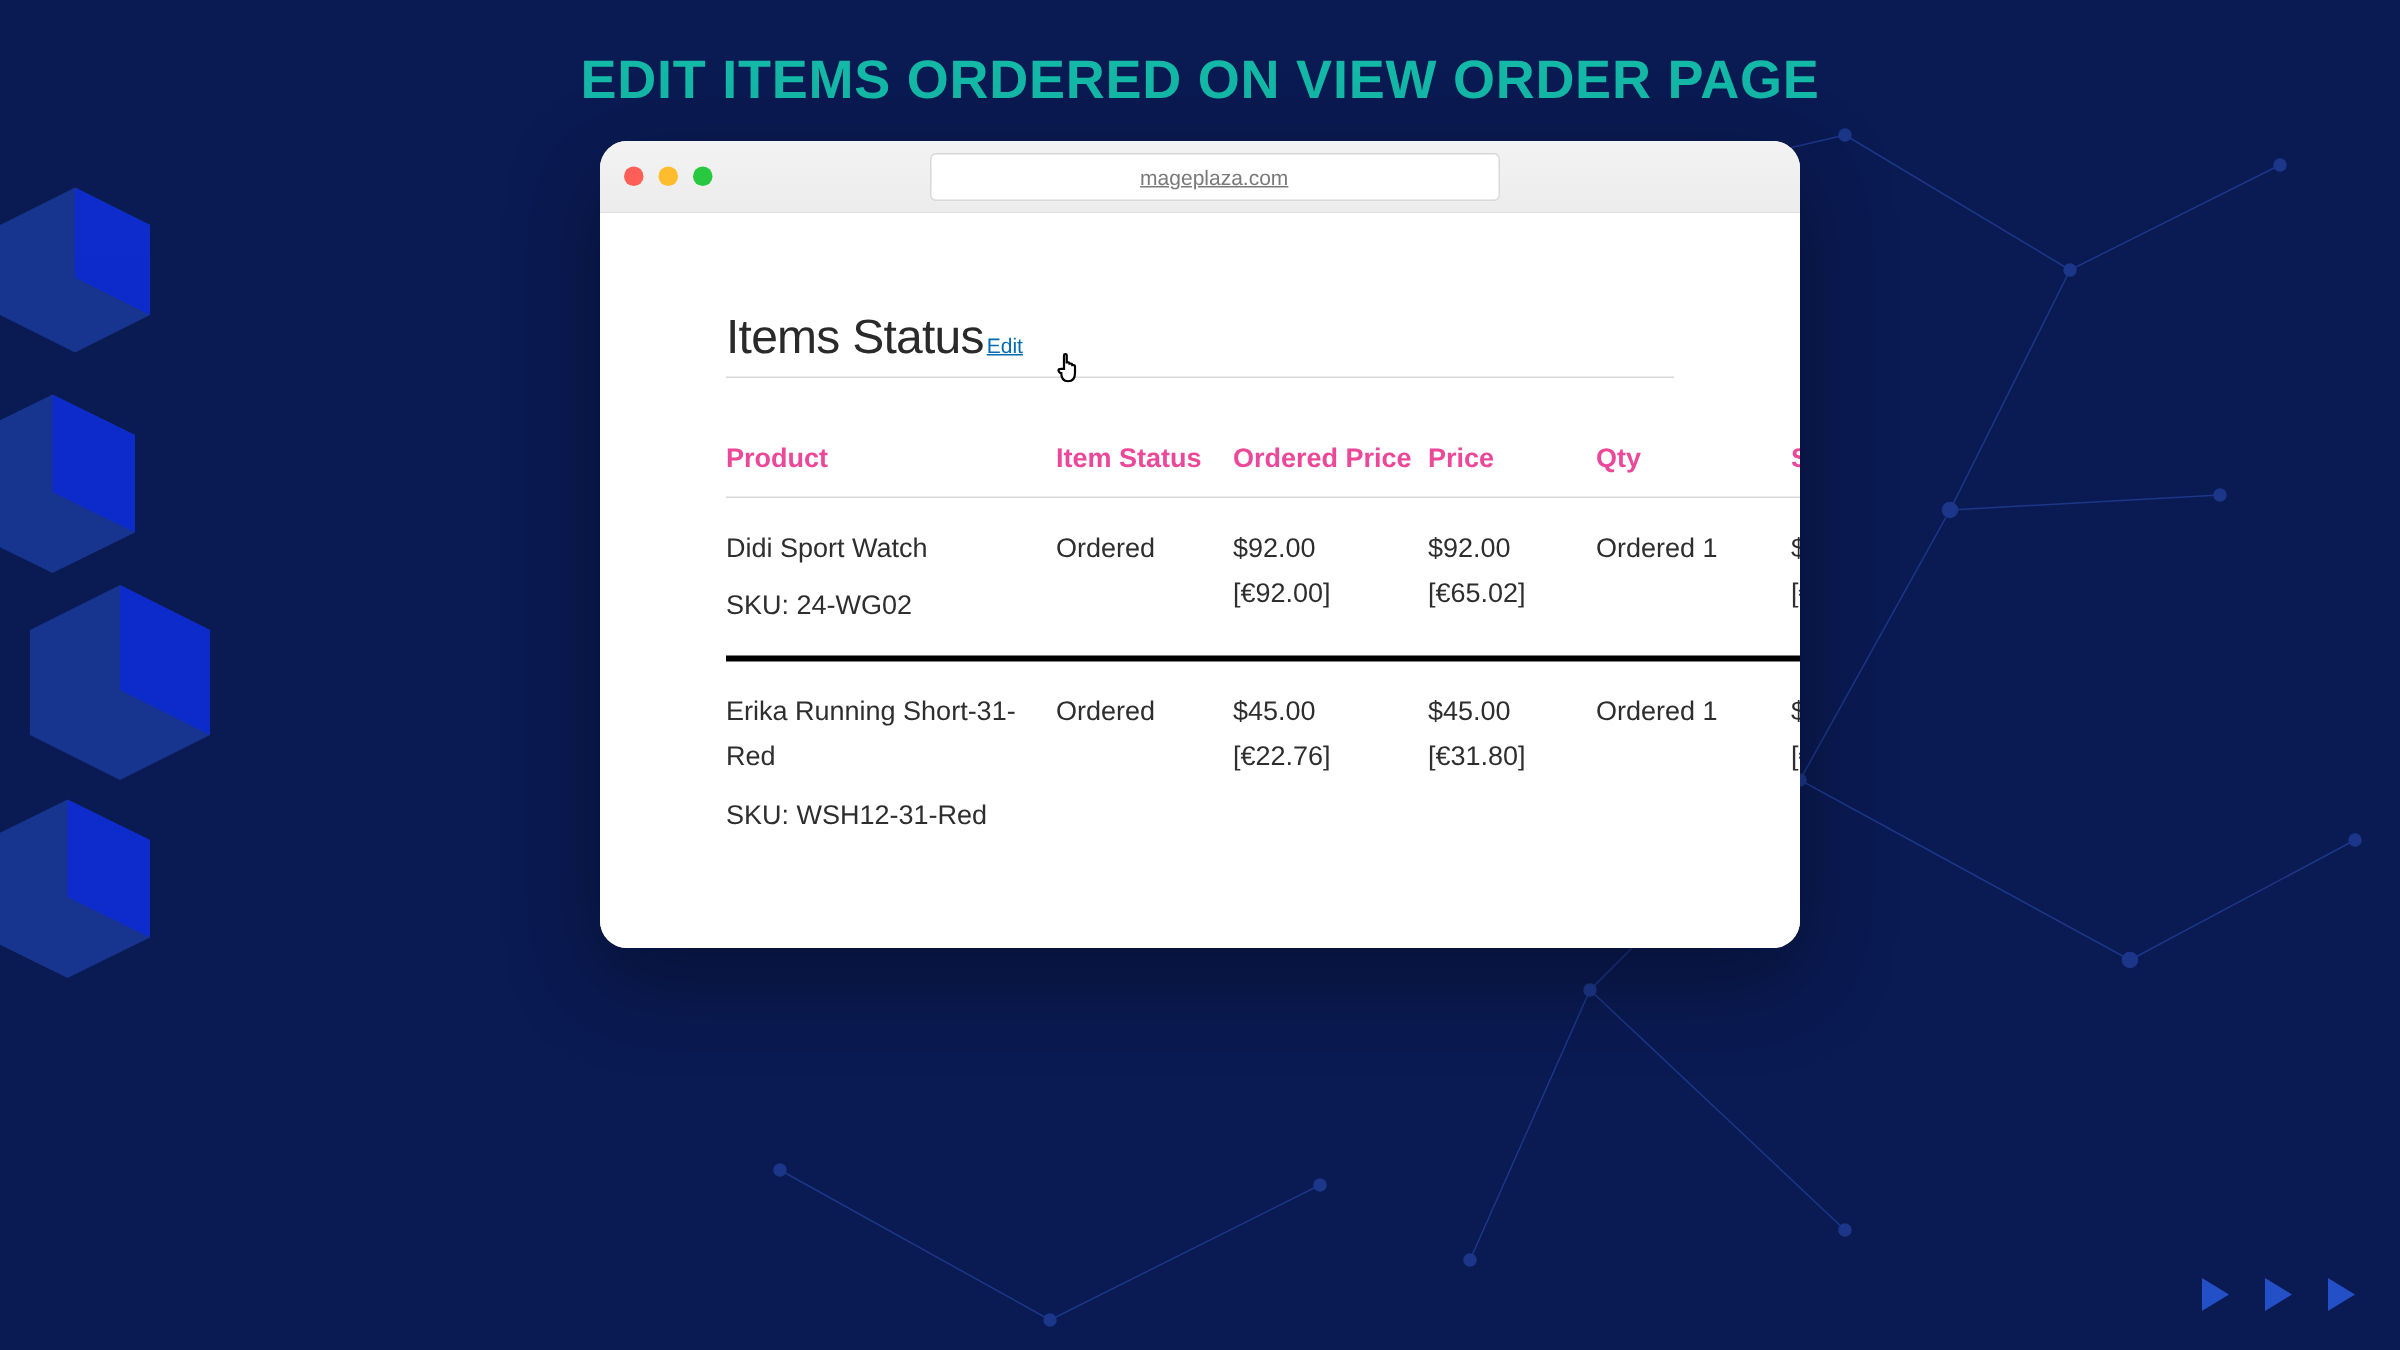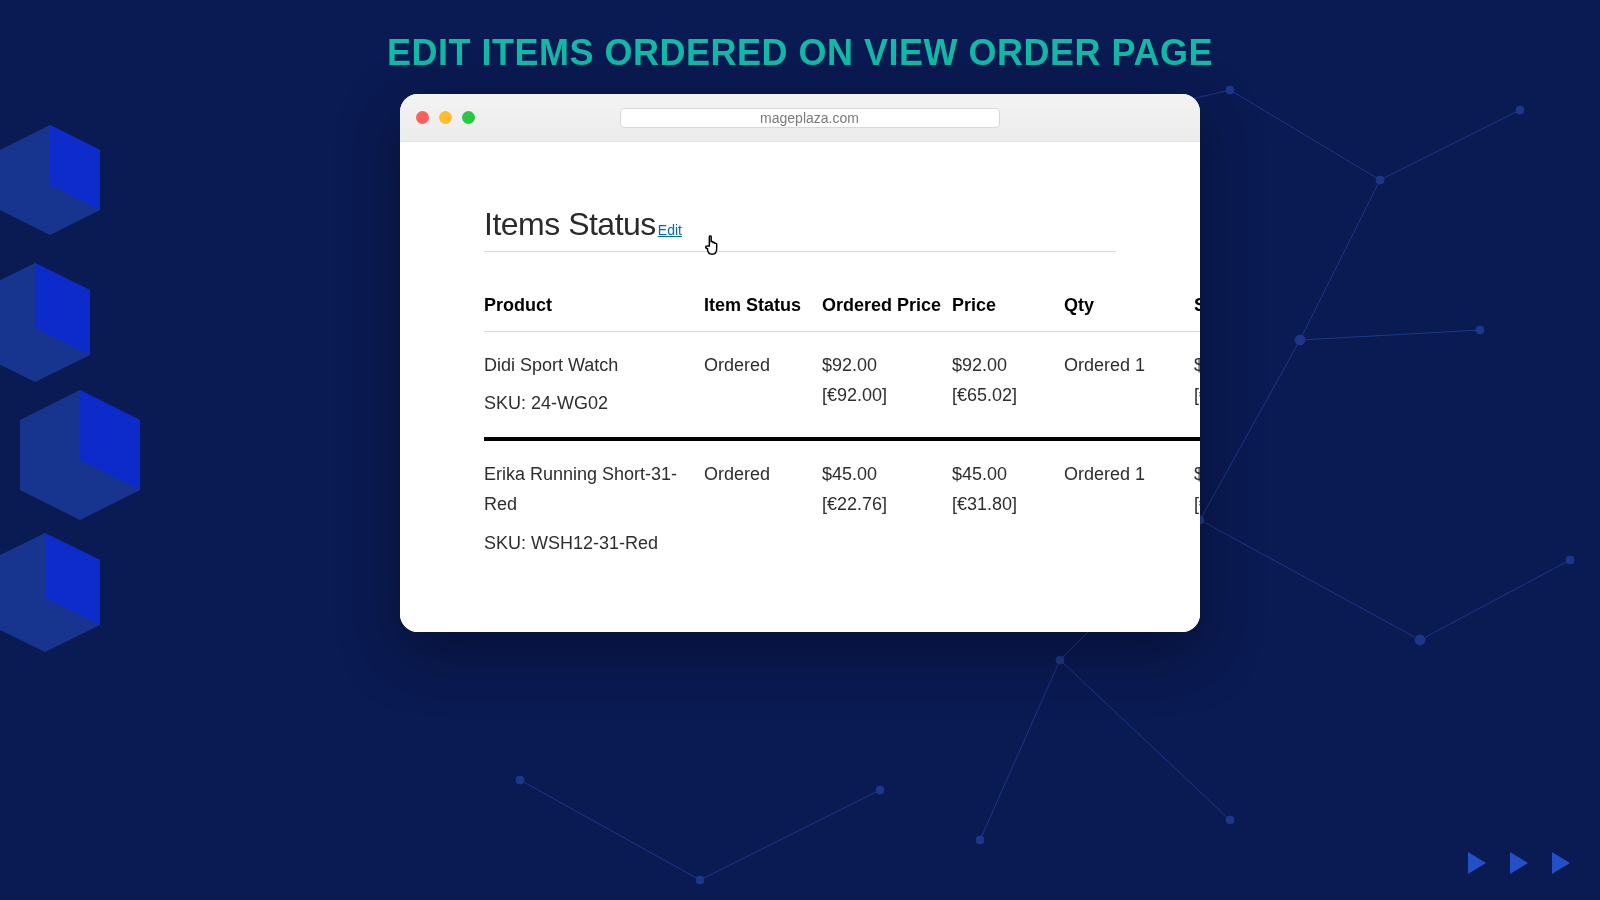--- a/index.html
+++ b/index.html
@@ -61,29 +61,30 @@
     width: 13px; height: 13px;
     border-radius: 50%;
   }
   .dot-close { background: #ff5f57; }
   .dot-min { background: #ffbd2e; }
   .dot-max { background: #28c940; }
   .addr-bar {
     flex: 0 0 380px;
     margin-left: auto;
     margin-right: auto;
-    height: 20px;
+    height: 32px;
     background: #ffffff;
     border: 1px solid #d8d8d8;
     border-radius: 4px;
     font-size: 14px;
     color: #7a7a7a;
     display: flex;
     align-items: center;
     justify-content: center;
+    text-decoration: underline;
   }
   .addr-spacer { flex: 0 0 40px; } 
 
   .browser-body {
     padding: 64px 84px 56px 84px;
     background: #ffffff;
     position: relative;
   }
 
   .section-heading {
@@ -120,21 +121,21 @@
 
   table.items {
     width: 100%;
     border-collapse: collapse;
     table-layout: fixed;
   }
   table.items th {
     text-align: left;
     font-size: 18px;
     font-weight: 700;
-    color: #000000;
+    color: #ec4899;
     padding: 12px 8px 14px 0;
     border-bottom: 1px solid #d9d9d9;
     vertical-align: bottom;
     line-height: 1.25;
   }
   table.items td {
     font-size: 18px;
     color: #2e2e2e;
     padding: 18px 8px 18px 0;
     border-bottom: 4px solid #000000;

